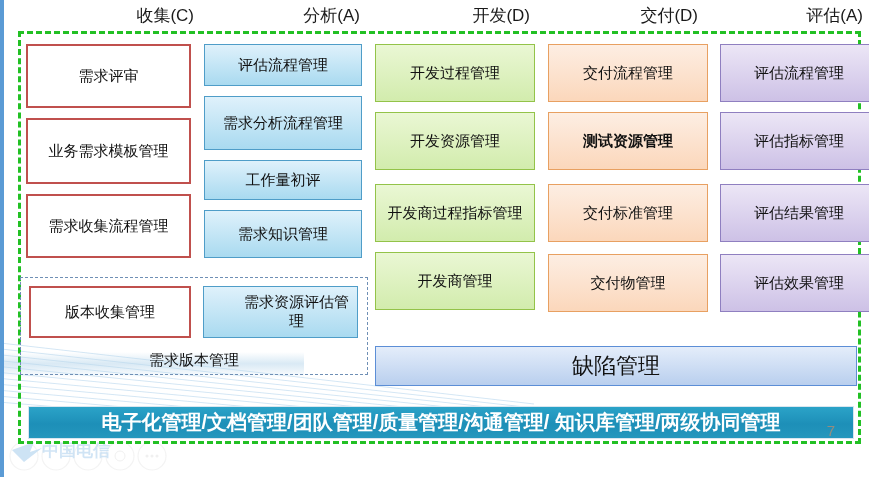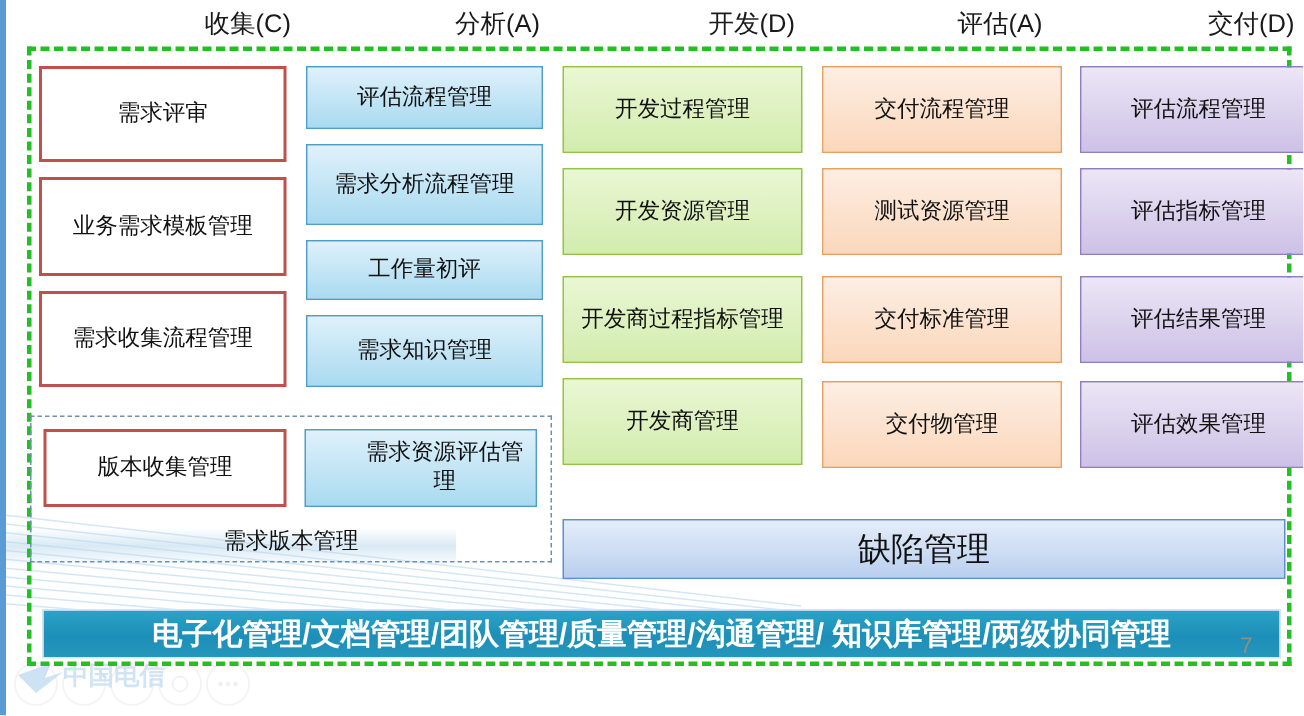--- a/index.html
+++ b/index.html
@@ -247,22 +247,22 @@
       <circle cx="139" cy="24" r="1.5" fill="#c8c8c8"></circle>
       <circle cx="144" cy="24" r="1.5" fill="#c8c8c8"></circle>
       <circle cx="149" cy="24" r="1.5" fill="#c8c8c8"></circle>
     </g>
   </svg>
 
   <div class="headers">
     <div class="col-header h1">收集(C)</div>
     <div class="col-header h2">分析(A)</div>
     <div class="col-header h3">开发(D)</div>
+    <div class="col-header h4">交付(D)</div>
     <div class="col-header h5">评估(A)</div>
-    <div class="col-header h4">交付(D)</div>
   </div>
 
   <div class="green-frame"></div>
 
   <div class="grid">
 
     <div class="col col-c">
       <div class="cell cell-collect" style="height:64px;">需求评审</div>
       <div class="cell cell-collect" style="height:66px;">业务需求模板管理</div>
       <div class="cell cell-collect" style="height:64px;">需求收集流程管理</div>
@@ -277,21 +277,21 @@
 
     <div class="col col-d">
       <div class="cell cell-dev" style="height:58px;">开发过程管理</div>
       <div class="cell cell-dev" style="height:58px; margin-bottom:14px;">开发资源管理</div>
       <div class="cell cell-dev" style="height:58px;">开发商过程指标管理</div>
       <div class="cell cell-dev" style="height:58px; margin-bottom:12px;">开发商管理</div>
     </div>
 
     <div class="col col-dl">
       <div class="cell cell-delivery" style="height:58px;">交付流程管理</div>
-      <div class="cell cell-delivery" style="height:58px; margin-bottom:14px;">测试资源管理</div>
+      <div class="cell cell-delivery" style="height:58px; margin-bottom:14px;font-weight:bold;">测试资源管理</div>
       <div class="cell cell-delivery" style="height:58px; margin-bottom:12px;">交付标准管理</div>
       <div class="cell cell-delivery" style="height:58px;">交付物管理</div>
     </div>
 
     <div class="col col-e">
       <div class="cell cell-eval" style="height:58px;">评估流程管理</div>
       <div class="cell cell-eval" style="height:58px; margin-bottom:14px;">评估指标管理</div>
       <div class="cell cell-eval" style="height:58px; margin-bottom:12px;">评估结果管理</div>
       <div class="cell cell-eval" style="height:58px;">评估效果管理</div>
     </div>

